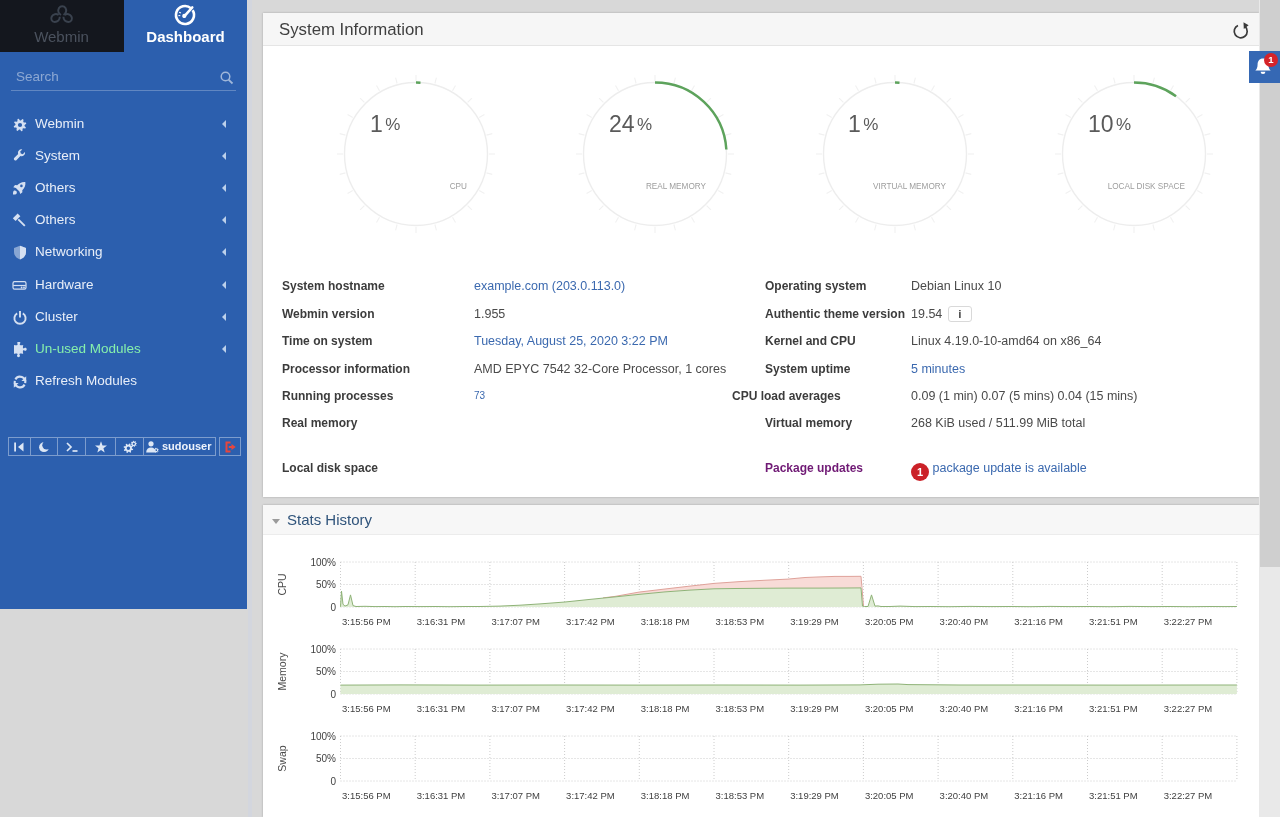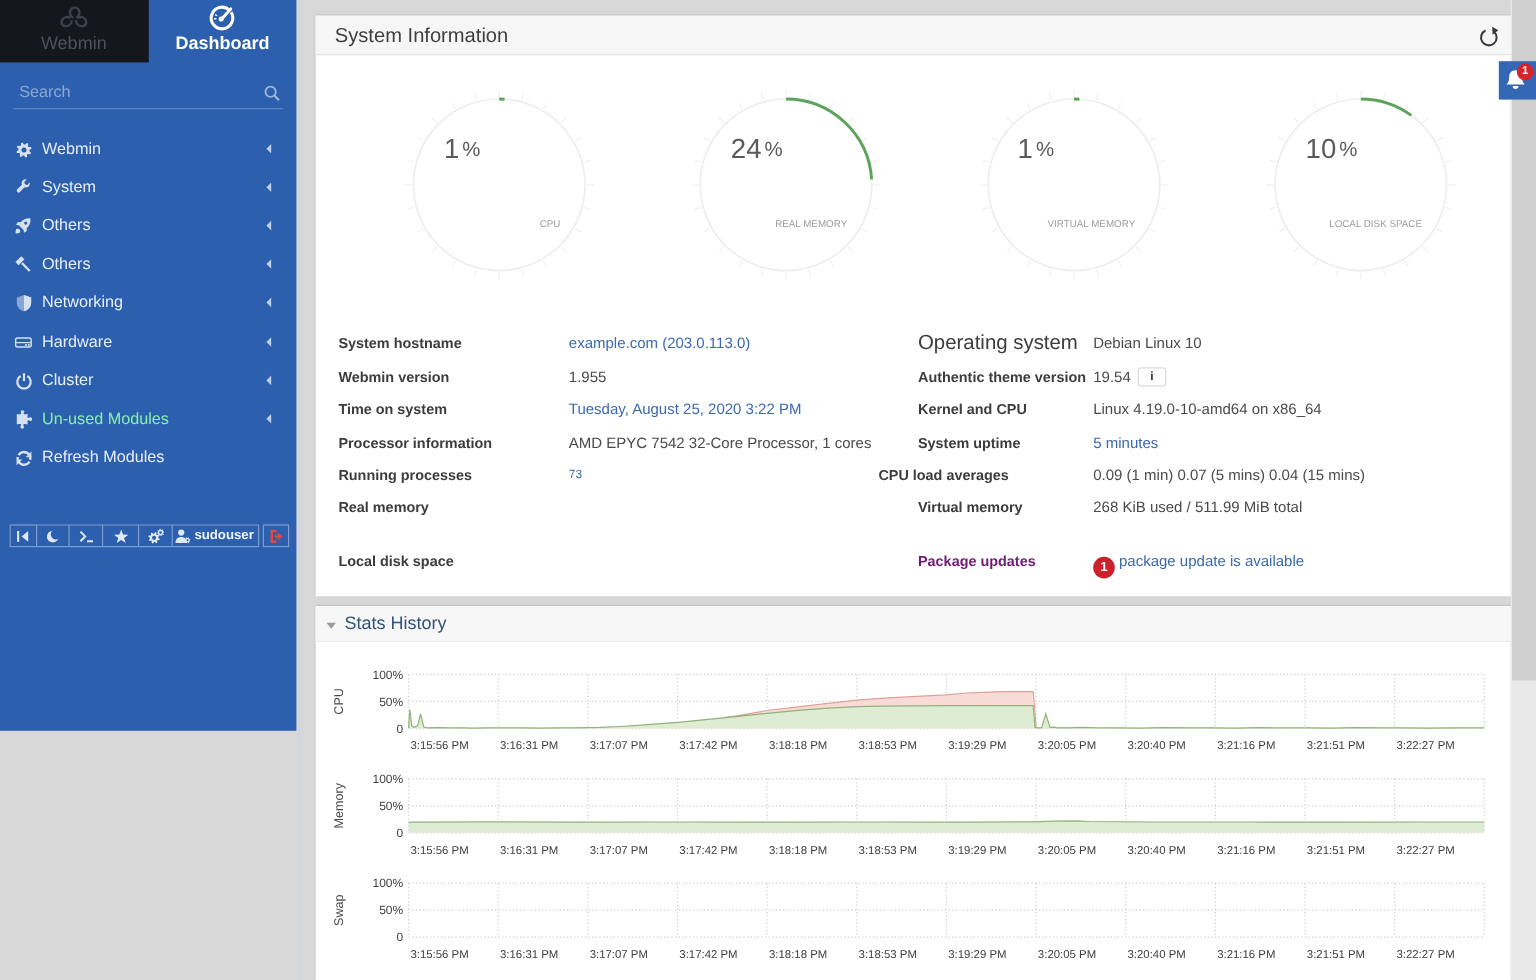--- a/index.html
+++ b/index.html
@@ -147,21 +147,21 @@
       <div style="position:absolute;left:282px;top:332.1px;font-weight:bold;font-size:12px;line-height:18px;color:#3c3c3c;white-space:nowrap">Time on system</div>
       <div style="position:absolute;left:282px;top:359.5px;font-weight:bold;font-size:12px;line-height:18px;color:#3c3c3c;white-space:nowrap">Processor information</div>
       <div style="position:absolute;left:282px;top:386.9px;font-weight:bold;font-size:12px;line-height:18px;color:#3c3c3c;white-space:nowrap">Running processes</div>
       <div style="position:absolute;left:282px;top:414.3px;font-weight:bold;font-size:12px;line-height:18px;color:#3c3c3c;white-space:nowrap">Real memory</div>
       <div style="position:absolute;left:282px;top:459.3px;font-weight:bold;font-size:12px;line-height:18px;color:#3c3c3c;white-space:nowrap">Local disk space</div>
       <div style="position:absolute;left:474px;top:277.3px;font-size:12.5px;line-height:18px;color:#3e3e3e;white-space:nowrap"><a style="color:#3b69af;text-decoration:none">example.com (203.0.113.0)</a></div>
       <div style="position:absolute;left:474px;top:304.7px;font-size:12.5px;line-height:18px;color:#4a4a4a;white-space:nowrap">1.955</div>
       <div style="position:absolute;left:474px;top:332.1px;font-size:12.5px;line-height:18px;color:#3e3e3e;white-space:nowrap"><a style="color:#3b69af;text-decoration:none">Tuesday, August 25, 2020 3:22 PM</a></div>
       <div style="position:absolute;left:474px;top:359.5px;font-size:12.5px;line-height:18px;color:#4a4a4a;white-space:nowrap">AMD EPYC 7542 32-Core Processor, 1 cores</div>
       <div style="position:absolute;left:474px;top:386.9px;font-size:10px;line-height:18px;color:#3e3e3e;white-space:nowrap"><a style="color:#3b69af;text-decoration:none">73</a></div>
-      <div style="position:absolute;left:765px;top:277.3px;font-weight:normal;font-size:17px;line-height:18px;color:#3c3c3c;white-space:nowrap">Operating system</div>
+      <div style="position:absolute;left:765px;top:277.3px;font-weight:bold;font-size:12px;line-height:18px;color:#3c3c3c;white-space:nowrap">Operating system</div>
       <div style="position:absolute;left:765px;top:304.7px;font-weight:bold;font-size:12px;line-height:18px;color:#3c3c3c;white-space:nowrap">Authentic theme version</div>
       <div style="position:absolute;left:765px;top:332.1px;font-weight:bold;font-size:12px;line-height:18px;color:#3c3c3c;white-space:nowrap">Kernel and CPU</div>
       <div style="position:absolute;left:765px;top:359.5px;font-weight:bold;font-size:12px;line-height:18px;color:#3c3c3c;white-space:nowrap">System uptime</div>
       <div style="position:absolute;left:732px;top:386.9px;font-weight:bold;font-size:12px;line-height:18px;color:#3c3c3c;white-space:nowrap">CPU load averages</div>
       <div style="position:absolute;left:765px;top:414.3px;font-weight:bold;font-size:12px;line-height:18px;color:#3c3c3c;white-space:nowrap">Virtual memory</div>
       <div style="position:absolute;left:765px;top:459.3px;font-weight:bold;font-size:12px;line-height:18px;color:#701a75;white-space:nowrap">Package updates</div>
       <div style="position:absolute;left:911px;top:277.3px;font-size:12.5px;line-height:18px;color:#4a4a4a;white-space:nowrap">Debian Linux 10</div>
       <div style="position:absolute;left:911px;top:304.7px;font-size:12.5px;line-height:18px;color:#4a4a4a;white-space:nowrap">19.54</div>
       <div style="position:absolute;left:948px;top:305.5px;width:24px;height:16px;border:1px solid #d9d9d9;border-radius:3px;background:#fff;font-size:10px;font-weight:bold;color:#2b2b2b;text-align:center;line-height:16px;box-sizing:border-box">i</div>
       <div style="position:absolute;left:911px;top:332.1px;font-size:12.5px;line-height:18px;color:#4a4a4a;white-space:nowrap">Linux 4.19.0-10-amd64 on x86_64</div>

